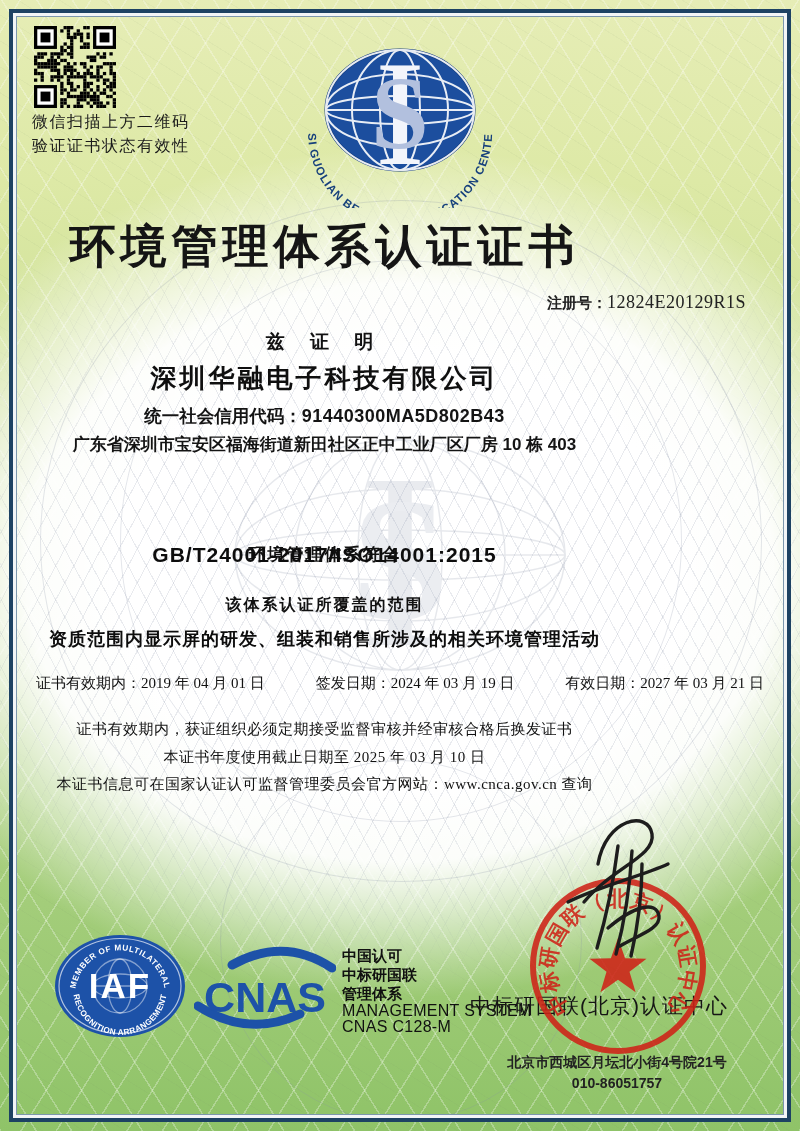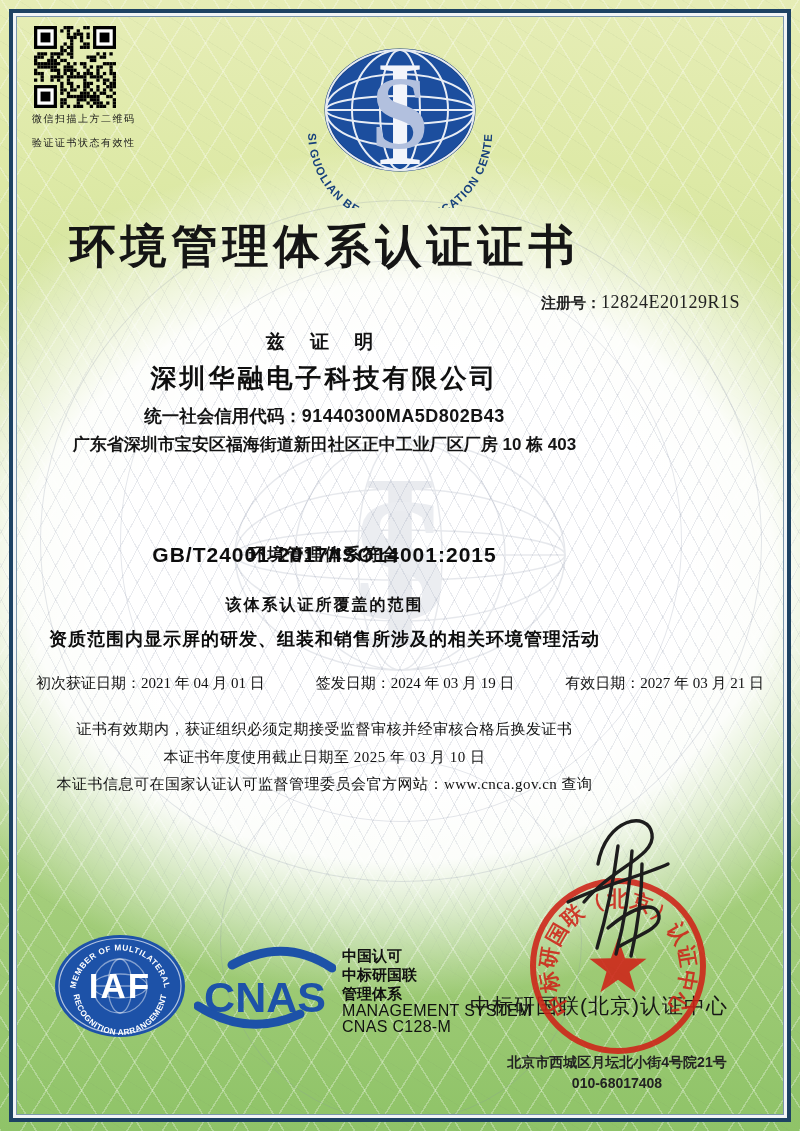--- a/index.html
+++ b/index.html
@@ -24,38 +24,38 @@
   .net-gray{position:absolute;left:-150px;top:148px;width:1100px;height:850px;border-radius:50%;
     background:
       repeating-linear-gradient(62deg,rgba(120,130,155,.16) 0 1px,transparent 1px 16px),
       repeating-linear-gradient(-62deg,rgba(120,130,155,.16) 0 1px,transparent 1px 16px);
     -webkit-mask:radial-gradient(closest-side,#000 0 58%,transparent 96%);
             mask:radial-gradient(closest-side,#000 0 58%,transparent 96%);}
   .deco-circle{position:absolute;border-radius:50%;border:1px solid rgba(130,140,165,.22);}
   .abs{position:absolute;}
   .ctr{left:0;width:649px;text-align:center;}
   .title{top:216px;font-size:46px;font-weight:700;letter-spacing:5px;color:#151515;}
-  .regno{top:292px;right:60px;position:absolute;color:#222;}
+  .regno{top:292px;right:54px;position:absolute;color:#222;}
   .regno .lab{font-size:15px;font-weight:700;}
   .regno .val{font-size:18px;font-family:"Liberation Serif","DejaVu Serif",serif;letter-spacing:.5px;}
   .certify{top:329px;font-size:19px;font-weight:700;letter-spacing:10px;color:#111;}
   .company{top:361px;font-size:26px;font-weight:700;letter-spacing:3px;color:#0f0f0f;}
   .credit{top:404px;font-size:17.5px;font-weight:600;color:#141414;}
   .credit b{font-size:18px;letter-spacing:.5px;}
   .addr1{top:433px;font-size:17px;font-weight:600;color:#141414;}
   .conform{top:507px;font-size:17px;font-weight:700;letter-spacing:2px;color:#111;margin-top:36px;}
   .std{top:543px;font-size:21px;font-weight:700;letter-spacing:1px;color:#0d0d0d;}
   .scopehead{top:595px;font-size:16px;font-weight:700;letter-spacing:2px;color:#111;}
   .scope{top:627px;font-size:18px;font-weight:700;letter-spacing:1px;color:#0d0d0d;}
   .dates{top:674px;left:0;width:800px;display:flex;justify-content:space-between;
     padding:0 36px;box-sizing:border-box;
     font-family:"Liberation Serif","DejaVu Serif",serif;font-size:15px;color:#111;}
   .note{font-family:"Liberation Serif","DejaVu Serif",serif;font-size:15px;color:#111;letter-spacing:.5px;}
   .n1{top:720px;} .n2{top:748px;} .n3{top:775px;}
-  .qr-cap{left:32px;font-size:10px;letter-spacing:1.5px;color:#1a1a1a;
+  .qr-cap{left:32px;font-size:16px;letter-spacing:1.5px;color:#1a1a1a;
     font-family:"Liberation Serif","DejaVu Serif",serif;}
   .acc{left:342px;top:946px;line-height:19px;color:#101010;}
   .acc .zh{font-size:15px;font-weight:700;}
   .acc .en{font-size:16px;font-weight:400;letter-spacing:.3px;line-height:16px;}
   .certbody{left:470px;top:992px;font-size:21px;letter-spacing:1px;color:#151515;}
   .footaddr{left:462px;top:1052px;width:310px;text-align:center;color:#222;
     font-size:14px;font-weight:700;line-height:21px;}
   svg text{font-family:"Liberation Sans","DejaVu Sans",sans-serif;}
   .serifI{font-family:"Liberation Serif","DejaVu Serif",serif;}
 </style>
@@ -348,21 +348,21 @@
     <span>统一社会信用代码：</span><b>91440300MA5D802B43</b>
   </div>
   <div class="abs ctr addr1">广东省深圳市宝安区福海街道新田社区正中工业厂区厂房 10 栋 403</div>
 
   <div class="abs ctr conform">环境管理体系符合</div>
   <div class="abs ctr std">GB/T24001-2017/ISO14001:2015</div>
   <div class="abs ctr scopehead">该体系认证所覆盖的范围</div>
   <div class="abs ctr scope">资质范围内显示屏的研发、组装和销售所涉及的相关环境管理活动</div>
 
   <div class="abs dates">
-    <span><span>初次获证日期：</span><span>2021 年 04 月 01 日</span></span>
+    <span><span>证书有效期内：</span><span>2019 年 04 月 01 日</span></span>
     <span><span>签发日期：</span><span>2024 年 03 月 19 日</span></span>
     <span><span>有效日期：</span><span>2027 年 03 月 21 日</span></span>
   </div>
 
   <div class="abs ctr note n1">证书有效期内，获证组织必须定期接受监督审核并经审核合格后换发证书</div>
   <div class="abs ctr note n2">本证书年度使用截止日期至 2025 年 03 月 10 日</div>
   <div class="abs ctr note n3">本证书信息可在国家认证认可监督管理委员会官方网站：www.cnca.gov.cn 查询</div>
 
   <svg class="abs" style="left:52px;top:932px;" width="136" height="108" viewBox="0 0 136 108">
     <ellipse cx="68" cy="54" rx="65" ry="51" fill="#1d52a8"></ellipse>
@@ -415,15 +415,15 @@
       <path d="M 78,40 C 74,72 66,112 57,142"></path>
       <path d="M 92,45 C 90,80 84,118 76,148"></path>
       <path d="M 102,58 C 102,92 97,124 91,150"></path>
       <path d="M 28,96 C 60,80 102,70 128,58"></path>
       <path d="M 68,122 C 94,100 116,94 119,110 C 121,123 96,130 80,140"></path>
     </g>
   </svg>
 
   <div class="abs footaddr">
     <div>北京市西城区月坛北小街4号院21号</div>
-    <div>010-68017408</div>
+    <div>010-86051757</div>
   </div>
 </div>
 
 </body></html>

